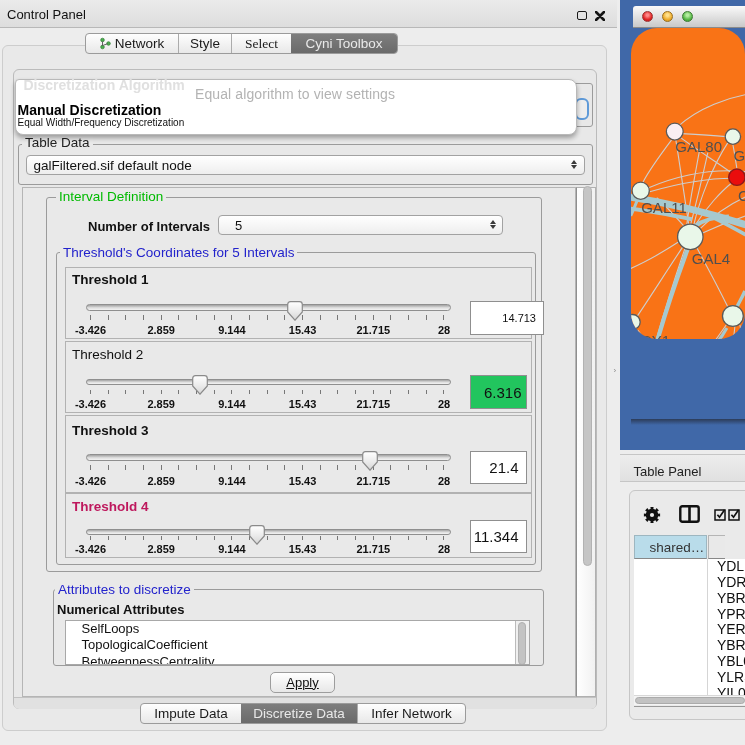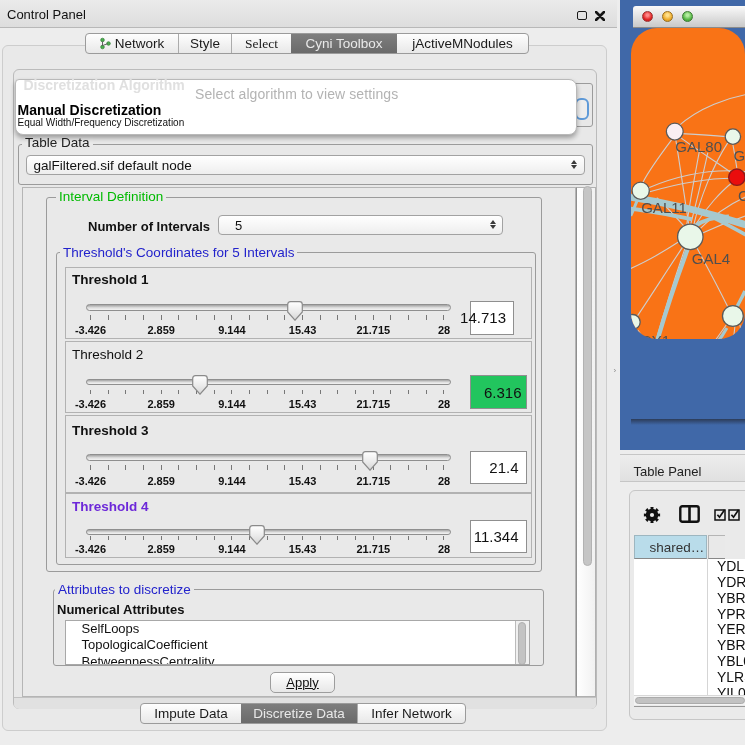--- a/index.html
+++ b/index.html
@@ -30,21 +30,20 @@
         <circle cx="2.5" cy="3" r="1.8" fill="#4caf50" stroke="#2e7d32" stroke-width="0.7"></circle>
         <circle cx="2.5" cy="10" r="1.8" fill="#4caf50" stroke="#2e7d32" stroke-width="0.7"></circle>
         <circle cx="8.5" cy="6.5" r="1.8" fill="#4caf50" stroke="#2e7d32" stroke-width="0.7"></circle>
         <path d="M2.5 4.5 V9 M3.5 8 Q7 7.5 7.5 6.5" stroke="#555" stroke-width="0.9" fill="none"></path>
       </svg>
     <span>Network</span>
     </div>
   <div style="width:53px;display:flex;align-items:center;justify-content:center;border-left:1px solid #ababab;">Style</div>
   <div style="width:60px;display:flex;align-items:center;justify-content:center;border-left:1px solid #ababab;font-family:Liberation Serif, serif;">Select</div>
   <div style="width:106px;display:flex;align-items:center;justify-content:center;background:linear-gradient(#7e7e7e,#6a6a6a);color:#e9e9e9;">Cyni Toolbox</div>
-  <div style="width:131px;display:flex;align-items:center;justify-content:center;">jActiveMNodules</div>
 </div>
 
 
 <div class="abs" style="left:13px;top:69px;width:584px;height:640px;background:#e8e8e8;border:1px solid #bbbbbb;border-radius:6px;"></div>
 <div class="abs" style="left:14px;top:697px;width:582px;height:11.5px;background:#e1e1e1;border-top:1px solid #c2c2c2;border-radius:0 0 5px 5px;"></div>
 
 
 <div class="abs" style="left:18px;top:83px;width:575px;height:44px;border:1px solid #9b9b9b;border-radius:3px;"></div>
 <div class="abs" style="left:575px;top:97.5px;width:14px;height:22px;border:2.5px solid #5f9ad8;border-radius:6px;background:#ededed;"></div>
 
@@ -93,21 +92,21 @@
 <div class="abs" style="left:90px;top:315.0px;width:355px;height:4.5px;background:repeating-linear-gradient(90deg,#777 0,#777 1px,transparent 1px,transparent 17.675px);"></div>
 <div class="abs" style="left:65.5px;top:323.5px;width:50px;text-align:center;font-size:11px;font-weight:bold;color:#111;">-3.426</div>
 <div class="abs" style="left:136.2px;top:323.5px;width:50px;text-align:center;font-size:11px;font-weight:bold;color:#111;">2.859</div>
 <div class="abs" style="left:206.9px;top:323.5px;width:50px;text-align:center;font-size:11px;font-weight:bold;color:#111;">9.144</div>
 <div class="abs" style="left:277.6px;top:323.5px;width:50px;text-align:center;font-size:11px;font-weight:bold;color:#111;">15.43</div>
 <div class="abs" style="left:348.3px;top:323.5px;width:50px;text-align:center;font-size:11px;font-weight:bold;color:#111;">21.715</div>
 <div class="abs" style="left:419.0px;top:323.5px;width:50px;text-align:center;font-size:11px;font-weight:bold;color:#111;">28</div>
 <svg class="abs" style="left:286.5px;top:300.8px;" width="16" height="20" viewBox="0 0 16 20">
     <path d="M3.5 0.7 H12.5 Q15.3 0.7 15.3 3.5 V11 L8 19.2 L0.7 11 V3.5 Q0.7 0.7 3.5 0.7 Z" fill="url(#thumbg)" stroke="#8a8a8a" stroke-width="1.2"></path>
   </svg>
-<div class="abs" style="left:470px;top:300.5px;width:44px;height:34px;background:#fff;border:1px solid #8f8f8f;display:flex;align-items:center;justify-content:flex-end;padding-right:7px;font-size:15px;color:#111;">14.713</div>
+<div class="abs" style="left:470px;top:300.5px;width:74px;height:34px;background:#fff;border:1px solid #8f8f8f;display:flex;align-items:center;justify-content:flex-end;padding-right:7px;font-size:11px;color:#111;">14.713</div>
 <div class="abs" style="left:65px;top:341.0px;width:466.5px;height:71.5px;border:1px solid #b2b2b2;background:#e9e9e9;"></div>
 <div class="abs" style="left:72px;top:346.5px;font-size:13.5px;font-weight:normal;color:#111;">Threshold 2</div>
 <div class="abs" style="left:86px;top:378.5px;width:365px;height:6.5px;border:1px solid #8f8f8f;border-radius:3.5px;background:linear-gradient(#a2a2a2,#dedede 55%,#f3f3f3);"></div>
 <div class="abs" style="left:90px;top:389.5px;width:355px;height:4.5px;background:repeating-linear-gradient(90deg,#777 0,#777 1px,transparent 1px,transparent 17.675px);"></div>
 <div class="abs" style="left:65.5px;top:397.5px;width:50px;text-align:center;font-size:11px;font-weight:bold;color:#111;">-3.426</div>
 <div class="abs" style="left:136.2px;top:397.5px;width:50px;text-align:center;font-size:11px;font-weight:bold;color:#111;">2.859</div>
 <div class="abs" style="left:206.9px;top:397.5px;width:50px;text-align:center;font-size:11px;font-weight:bold;color:#111;">9.144</div>
 <div class="abs" style="left:277.6px;top:397.5px;width:50px;text-align:center;font-size:11px;font-weight:bold;color:#111;">15.43</div>
 <div class="abs" style="left:348.3px;top:397.5px;width:50px;text-align:center;font-size:11px;font-weight:bold;color:#111;">21.715</div>
 <div class="abs" style="left:419.0px;top:397.5px;width:50px;text-align:center;font-size:11px;font-weight:bold;color:#111;">28</div>
@@ -123,21 +122,21 @@
 <div class="abs" style="left:136.2px;top:475.0px;width:50px;text-align:center;font-size:11px;font-weight:bold;color:#111;">2.859</div>
 <div class="abs" style="left:206.9px;top:475.0px;width:50px;text-align:center;font-size:11px;font-weight:bold;color:#111;">9.144</div>
 <div class="abs" style="left:277.6px;top:475.0px;width:50px;text-align:center;font-size:11px;font-weight:bold;color:#111;">15.43</div>
 <div class="abs" style="left:348.3px;top:475.0px;width:50px;text-align:center;font-size:11px;font-weight:bold;color:#111;">21.715</div>
 <div class="abs" style="left:419.0px;top:475.0px;width:50px;text-align:center;font-size:11px;font-weight:bold;color:#111;">28</div>
 <svg class="abs" style="left:361.8px;top:450.8px;" width="16" height="20" viewBox="0 0 16 20">
     <path d="M3.5 0.7 H12.5 Q15.3 0.7 15.3 3.5 V11 L8 19.2 L0.7 11 V3.5 Q0.7 0.7 3.5 0.7 Z" fill="url(#thumbg)" stroke="#8a8a8a" stroke-width="1.2"></path>
   </svg>
 <div class="abs" style="left:470px;top:450.5px;width:56.5px;height:33px;background:#fff;border:1px solid #8f8f8f;display:flex;align-items:center;justify-content:flex-end;padding-right:7px;font-size:15px;color:#111;">21.4</div>
 <div class="abs" style="left:65px;top:493.0px;width:466.5px;height:65px;border:1px solid #b2b2b2;background:#e9e9e9;"></div>
-<div class="abs" style="left:72px;top:498.5px;font-size:13.5px;font-weight:bold;color:#6d28d9;">Threshold 4</div>
+<div class="abs" style="left:72px;top:498.5px;font-size:13.5px;font-weight:bold;color:#be185d;">Threshold 4</div>
 <div class="abs" style="left:86px;top:528.5px;width:365px;height:6.5px;border:1px solid #8f8f8f;border-radius:3.5px;background:linear-gradient(#a2a2a2,#dedede 55%,#f3f3f3);"></div>
 <div class="abs" style="left:90px;top:535.5px;width:355px;height:4.5px;background:repeating-linear-gradient(90deg,#777 0,#777 1px,transparent 1px,transparent 17.675px);"></div>
 <div class="abs" style="left:65.5px;top:542.5px;width:50px;text-align:center;font-size:11px;font-weight:bold;color:#111;">-3.426</div>
 <div class="abs" style="left:136.2px;top:542.5px;width:50px;text-align:center;font-size:11px;font-weight:bold;color:#111;">2.859</div>
 <div class="abs" style="left:206.9px;top:542.5px;width:50px;text-align:center;font-size:11px;font-weight:bold;color:#111;">9.144</div>
 <div class="abs" style="left:277.6px;top:542.5px;width:50px;text-align:center;font-size:11px;font-weight:bold;color:#111;">15.43</div>
 <div class="abs" style="left:348.3px;top:542.5px;width:50px;text-align:center;font-size:11px;font-weight:bold;color:#111;">21.715</div>
 <div class="abs" style="left:419.0px;top:542.5px;width:50px;text-align:center;font-size:11px;font-weight:bold;color:#111;">28</div>
 <svg class="abs" style="left:248.6px;top:525.3px;" width="16" height="20" viewBox="0 0 16 20">
     <path d="M3.5 0.7 H12.5 Q15.3 0.7 15.3 3.5 V11 L8 19.2 L0.7 11 V3.5 Q0.7 0.7 3.5 0.7 Z" fill="url(#thumbg)" stroke="#8a8a8a" stroke-width="1.2"></path>
@@ -160,21 +159,21 @@
 
 <div class="abs" style="left:140px;top:702.5px;height:21px;display:flex;border:1px solid #9b9b9b;border-radius:4px;overflow:hidden;background:linear-gradient(#fefefe,#e8e8e8);font-size:13.5px;color:#1a1a1a;">
   <div style="width:100px;display:flex;align-items:center;justify-content:center;">Impute Data</div>
   <div style="width:116px;display:flex;align-items:center;justify-content:center;background:linear-gradient(#7e7e7e,#6a6a6a);color:#e9e9e9;">Discretize Data</div>
   <div style="width:108px;display:flex;align-items:center;justify-content:center;border-left:1px solid #ababab;">Infer Network</div>
 </div>
 
 
 <div class="abs" style="left:14.5px;top:79px;width:562.5px;height:56px;background:#fff;border:1px solid #b9b9b9;border-radius:4px 8px 8px 8px;box-shadow:0 3px 5px rgba(0,0,0,0.33);"></div>
 <div class="abs" style="left:23.5px;top:77px;font-size:14px;font-weight:bold;color:#e0e0e0;">Discretization Algorithm</div>
-<div class="abs" style="left:195px;top:85.5px;font-size:14px;letter-spacing:0.1px;color:#b3b3b3;">Select algorithm to view settings</div>
+<div class="abs" style="left:195px;top:85.5px;font-size:14px;letter-spacing:0.1px;color:#b3b3b3;">Equal algorithm to view settings</div>
 <div class="abs" style="left:17.5px;top:101.5px;font-size:14px;font-weight:bold;color:#000;">Manual Discretization</div>
 <div class="abs" style="left:17.5px;top:116.5px;font-size:10px;color:#111;">Equal Width/Frequency Discretization</div>
 
 
 <div class="abs" style="left:620px;top:0;width:125px;height:450px;background:#4068a8;"></div>
 <div class="abs" style="left:632.5px;top:6px;width:112.5px;height:21.5px;background:linear-gradient(#fafafa,#c9c9c9);border-bottom:1px solid #8a8a8a;border-radius:3px 0 0 0;"></div>
 <div class="abs" style="left:642px;top:11px;width:11px;height:11px;border-radius:50%;background:radial-gradient(circle at 50% 35%, #ff8888 15%, #e02525 60%, #b01010);border:0.5px solid #993333;"></div>
 <div class="abs" style="left:662px;top:11px;width:11px;height:11px;border-radius:50%;background:radial-gradient(circle at 50% 35%, #ffe08a 15%, #eead2e 60%, #c88a10);border:0.5px solid #996f1d;"></div>
 <div class="abs" style="left:681.5px;top:11px;width:11px;height:11px;border-radius:50%;background:radial-gradient(circle at 50% 35%, #b5eda0 15%, #58b848 60%, #379428);border:0.5px solid #3d7a33;"></div>
 

